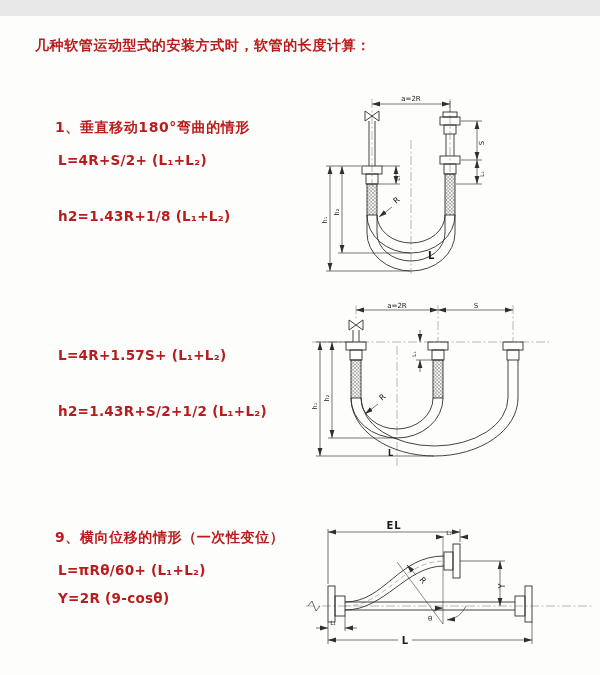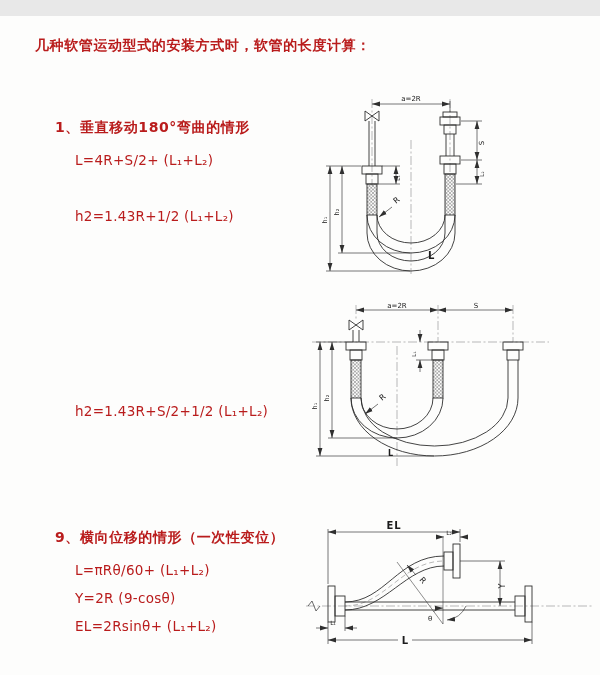--- a/index.html
+++ b/index.html
@@ -11,50 +11,50 @@
   }
   .doc-title{
     position:absolute;left:35px;top:21px;
     font-size:14px;font-weight:700;letter-spacing:0.6px;white-space:nowrap;
   }
   .sec-heading{
     position:absolute;left:55px;
     font-size:14px;font-weight:700;letter-spacing:0.6px;white-space:nowrap;
   }
   .formula{
-    position:absolute;left:75px;
-    font-size:13.5px;font-weight:400;letter-spacing:0.3px;white-space:nowrap;text-align:right;
+    position:absolute;left:58px;
+    font-size:13.5px;font-weight:700;letter-spacing:0.3px;white-space:nowrap;text-align:right;
   }
   .diagram{position:absolute;}
   svg text{
     font-family:"DejaVu Sans","Liberation Sans",sans-serif;
     fill:#1c1c1c;
   }
   .draw{stroke:#2f2f2f;stroke-width:0.9;fill:none;}
   .dim{stroke:#2f2f2f;stroke-width:0.65;fill:none;}
   .cl{stroke:#8a8a8a;stroke-width:0.6;fill:none;stroke-dasharray:9 2.5 2 2.5;}
   .hdash{stroke:#8a8a8a;stroke-width:0.6;fill:none;stroke-dasharray:5 3;}
 </style>
 </head>
 <body>
 
 <div class="canvas">
 
   <div class="doc-title">几种软管运动型式的安装方式时，软管的长度计算：</div>
 
   <div class="sec-heading" style="top:103px">1、垂直移动180°弯曲的情形</div>
   <div class="formula" style="top:136px">L=4R+S/2+ (L₁+L₂)</div>
-  <div class="formula" style="top:192px">h2=1.43R+1/2 (L₁+L₂)</div>
-
+  <div class="formula" style="top:192px">h2=1.43R+1/8 (L₁+L₂)</div>
+
+  <div class="formula" style="top:331px">L=4R+1.57S+ (L₁+L₂)</div>
   <div class="formula" style="top:387px">h2=1.43R+S/2+1/2 (L₁+L₂)</div>
 
   <div class="sec-heading" style="top:513px">9、横向位移的情形（一次性变位）</div>
   <div class="formula" style="top:546px">L=πRθ/60+ (L₁+L₂)</div>
   <div class="formula" style="top:574px">Y=2R (9-cosθ)</div>
-  <div class="formula" style="top:602px">EL=2Rsinθ+ (L₁+L₂)</div>
 
   <svg class="diagram" style="left:310px;top:72px" width="290" height="190" viewBox="0 0 290 190">
     <defs>
       <marker id="m1" markerUnits="userSpaceOnUse" markerWidth="8" markerHeight="6" viewBox="0 0 8 6" refX="8" refY="3" orient="auto-start-reverse">
         <path d="M0,0.6 L8,3 L0,5.4 z" fill="#2f2f2f"></path>
       </marker>
       <pattern id="b1" width="3.5" height="3.5" patternUnits="userSpaceOnUse">
         <path d="M0,3.5 L3.5,0 M0,0 L3.5,3.5" stroke="#6a6a6a" stroke-width="0.5"></path>
       </pattern>
     </defs>

